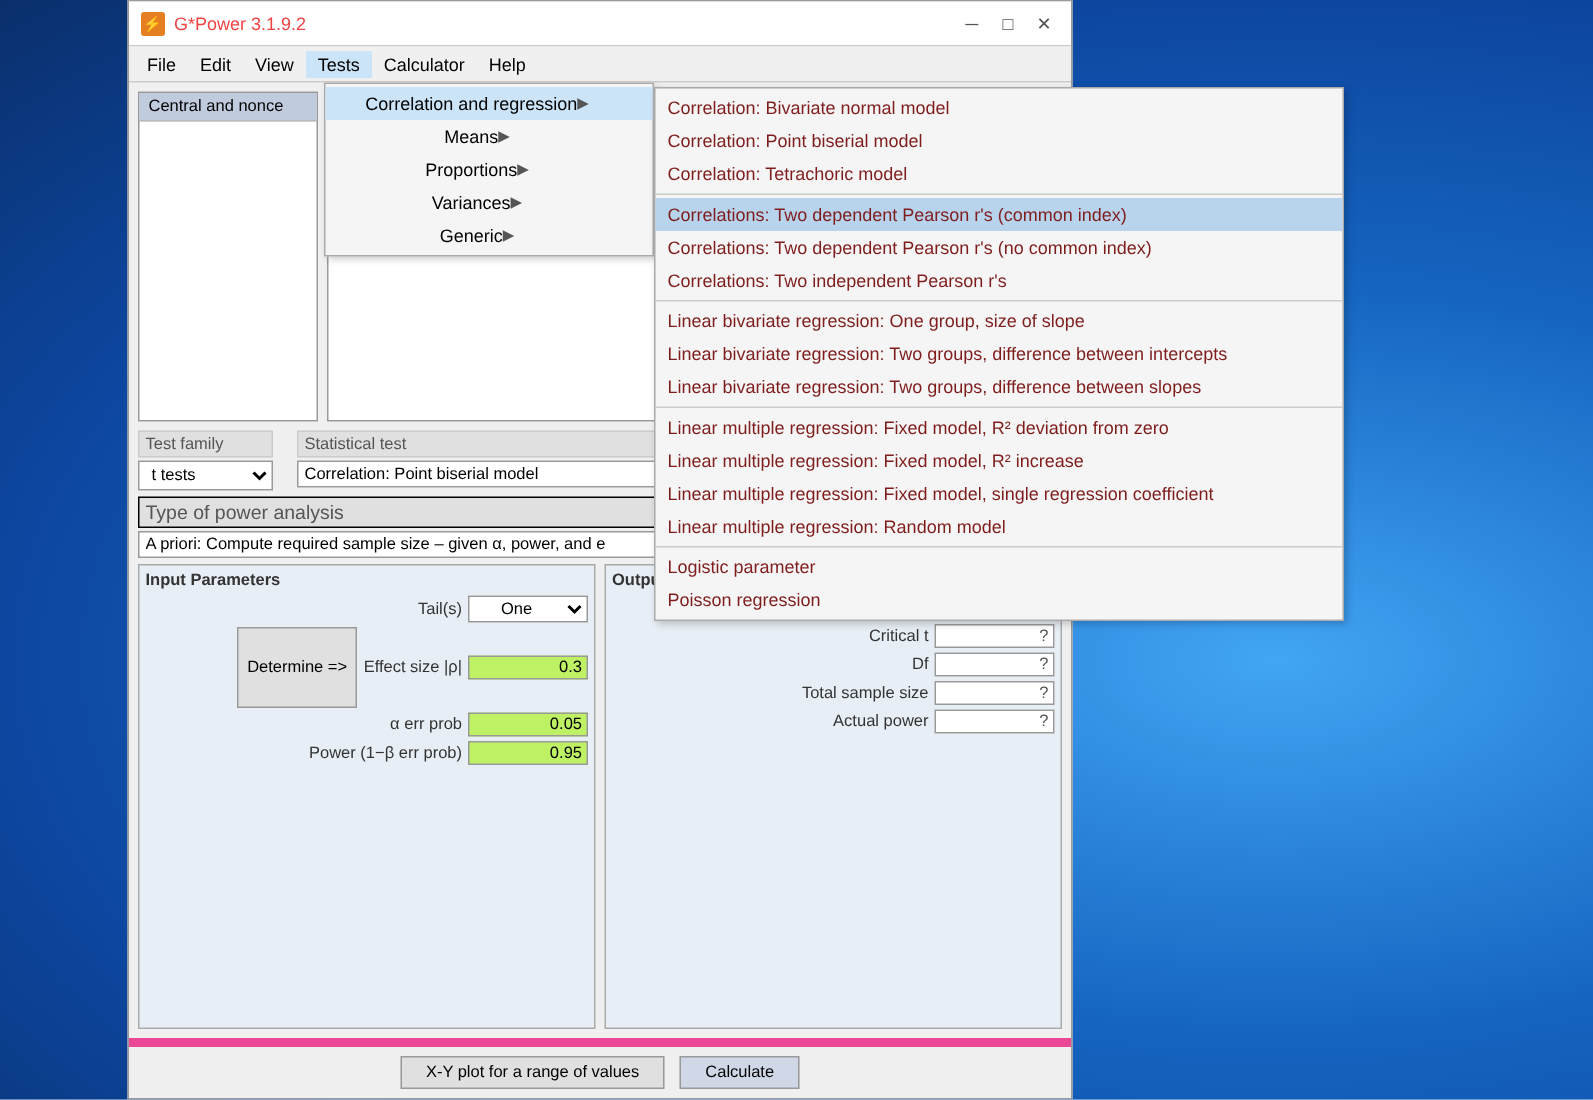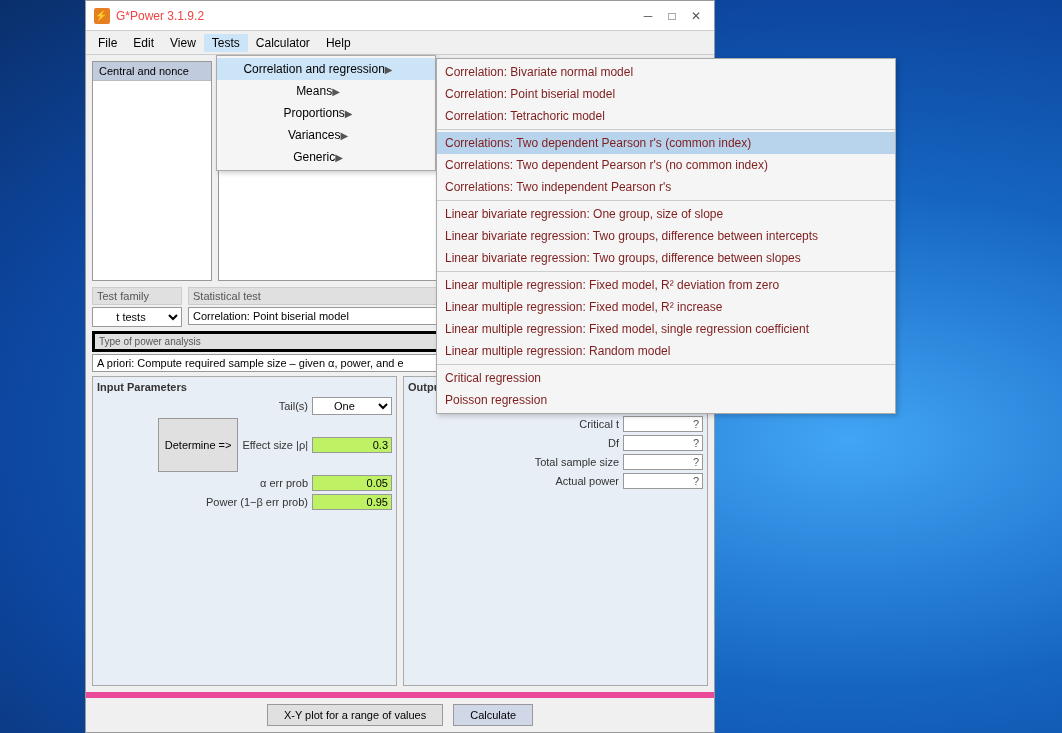--- a/index.html
+++ b/index.html
@@ -115,21 +115,21 @@
     .category-item.active { background: #c0ccdd; }
     .plot-area {
       flex: 1;
       background: #fff;
       border: 1px solid #999;
       min-height: 220px;
     }
     
     .test-row {
       display: flex;
-      gap: 6px;
+      gap: 16px;
       margin-bottom: 4px;
       align-items: flex-start;
     }
     .test-group {
       display: flex;
       flex-direction: column;
     }
     .test-label {
       font-size: 11px;
       color: #555;
@@ -140,38 +140,37 @@
     }
     .test-select-wrapper {
       display: flex; align-items: center;
     }
     .test-select {
       padding: 2px 4px;
       font-size: 11px;
       border: 1px solid #999;
       background: #fff;
       min-width: 90px;
-      text-align: center;
     }
     .test-value {
       padding: 2px 4px;
       font-size: 11px;
       border: 1px solid #999;
       background: #fff;
       min-width: 200px;
     }
     
     .power-type-row {
       margin-bottom: 4px;
     }
     .power-type-label {
-      font-size: 10px;
+      font-size: 13px;
       color: #555;
       background: #e0e0e0;
-      border: 3px solid #000000;
+      border: 1px solid #000000;
       padding: 2px 4px;
       margin-bottom: 2px;
     }
     .power-type-value {
       font-size: 11px;
       padding: 2px 4px;
       border: 1px solid #999;
       background: #fff;
       width: 100%;
     }
@@ -462,21 +461,21 @@
             <div class="menu-level2-item">Linear bivariate regression: Two groups, difference between intercepts</div>
             <div class="menu-level2-item">Linear bivariate regression: Two groups, difference between slopes</div>
             <div class="menu-level2-separator"></div>
 
             <div class="menu-level2-item">Linear multiple regression: Fixed model, R² deviation from zero</div>
             <div class="menu-level2-item">Linear multiple regression: Fixed model, R² increase</div>
             <div class="menu-level2-item">Linear multiple regression: Fixed model, single regression coefficient</div>
             <div class="menu-level2-item">Linear multiple regression: Random model</div>
             <div class="menu-level2-separator"></div>
 
-            <div class="menu-level2-item">Critical regression</div>
+            <div class="menu-level2-item">Logistic parameter</div>
             <div class="menu-level2-item">Poisson regression</div>
           </div>
         </div>
 
         <div class="menu-level1-item">
           <span>Means</span>
           <span class="menu-arrow">▶</span>
         </div>
 
         <div class="menu-level1-item">

